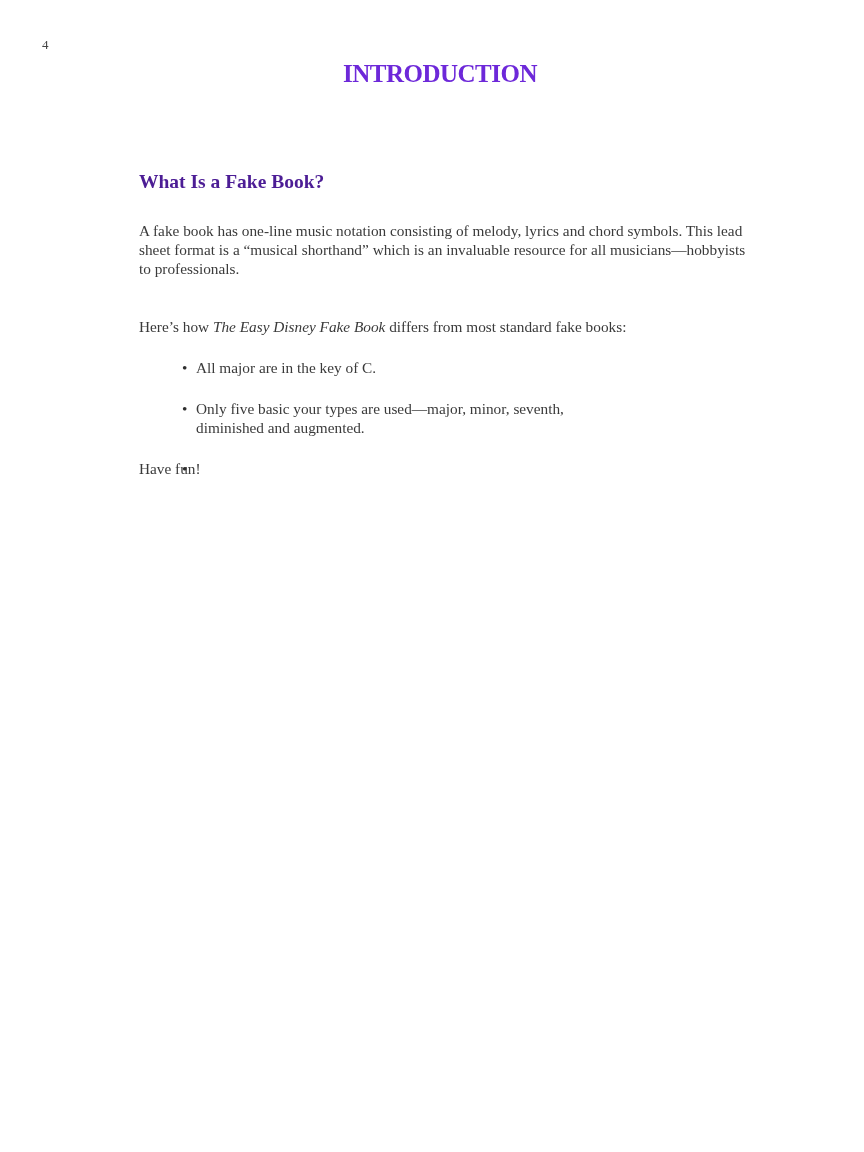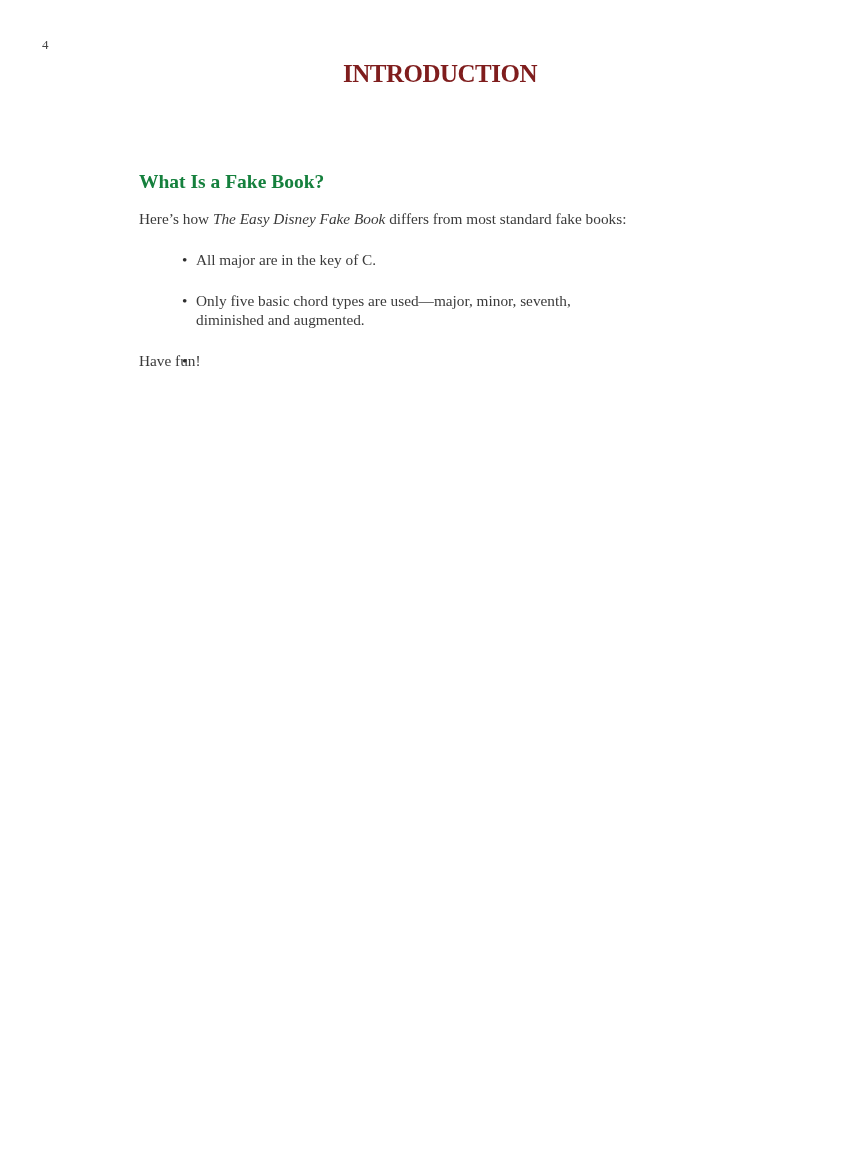--- a/index.html
+++ b/index.html
@@ -29,39 +29,39 @@
   .doc-title {
     margin: 0;
     padding-top: 61px;
     padding-left: 16px;
     text-align: center;
     font-family: "Liberation Serif", "DejaVu Serif", serif;
     font-weight: bold;
     font-size: 25px;
     line-height: 26px;
     letter-spacing: -0.5px;
-    color: #7f1d1d;
+    color: #6d28d9;
   }
   .content {
     margin-left: 139px;
     width: 610px;
     font-size: 15.3px;
     line-height: 19px;
   }
   .section-heading {
     margin: 85px 0 0 0;
     font-family: "Liberation Serif", "DejaVu Serif", serif;
     font-weight: bold;
     font-size: 19.5px;
     line-height: 20px;
-    color: #15803d;
+    color: #4c1d95;
   }
   .para { margin: 0; }
   .para-1 { margin-top: 29px; }
-  .para-2 { margin-top: 17px; }
+  .para-2 { margin-top: 39px; }
   .para-3 { margin-top: 25px; }
   .closing { margin-top: 10px; }
   .book-title-italic { font-style: italic; }
   .bullet-list {
     list-style: none;
     margin: 22px 0 0 0;
     padding: 0;
   }
   .bullet-item {
     position: relative;
@@ -83,31 +83,32 @@
 <div class="page">
 
   <div class="page-number">4</div>
 
   <h1 class="doc-title">INTRODUCTION</h1>
 
   <div class="content">
 
     <h2 class="section-heading">What Is a Fake Book?</h2>
 
+    <p class="para para-1">A fake book has one-line music notation consisting of melody, lyrics and chord symbols. This lead sheet format is a “musical shorthand” which is an invaluable resource for all musicians—hobbyists to professionals.</p>
 
     <p class="para para-2"><span>Here’s how </span><span class="book-title-italic">The Easy Disney Fake Book</span><span> differs from most standard fake books:</span></p>
 
     <ul class="bullet-list">
       <li class="bullet-item">
         <span class="bullet-marker">•</span>
         <span>All major are in the key of C.</span>
       </li>
       <li class="bullet-item">
         <span class="bullet-marker">•</span>
-        <span>Only five basic chord types are used—major, minor, seventh, diminished and augmented.</span>
+        <span>Only five basic your types are used—major, minor, seventh, diminished and augmented.</span>
       </li>
       <li class="bullet-item">
         <span class="bullet-marker">•</span>
       </li>
     </ul>
 
 
     <p class="para closing">Have fun!</p>
 
   </div>

